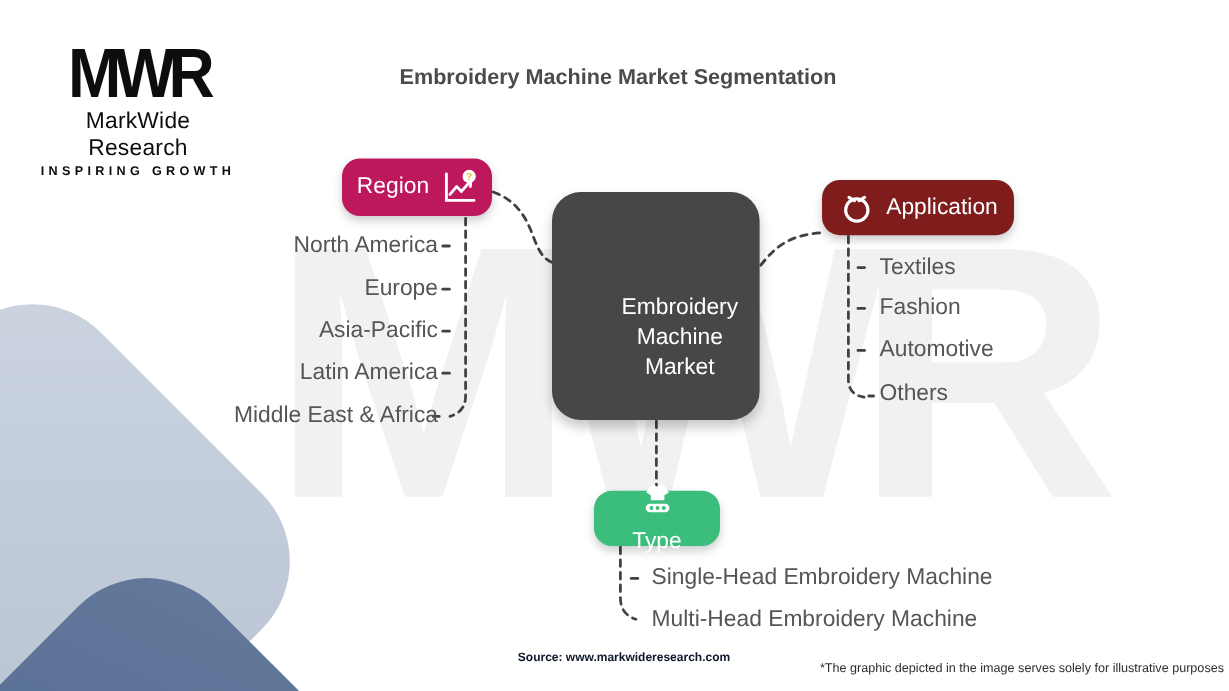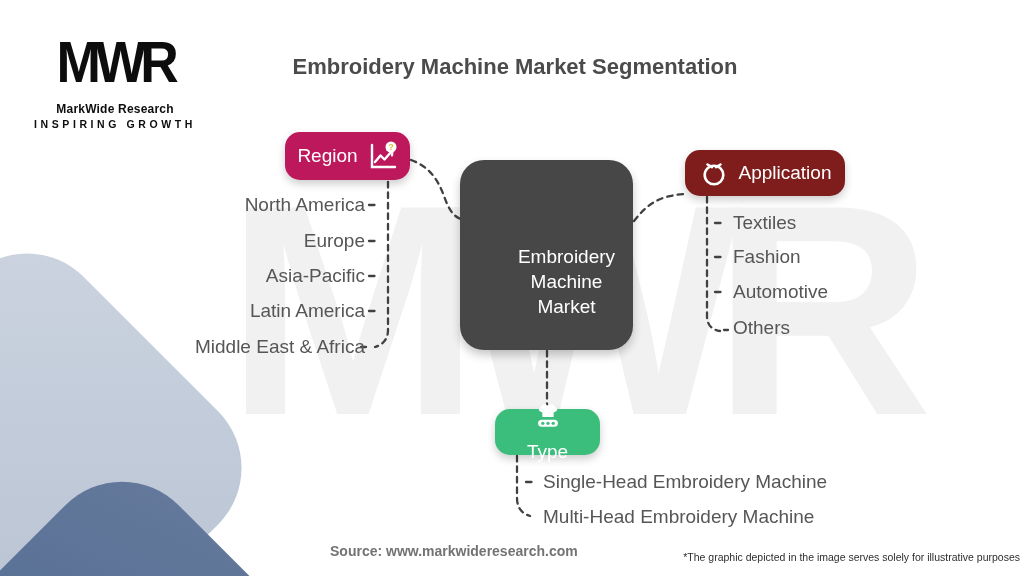--- a/index.html
+++ b/index.html
@@ -26,25 +26,25 @@
     left:-118px;top:548px;width:480px;height:480px;
     border-radius:80px;transform:rotate(45deg);
     background:linear-gradient(160deg,#64799b 0%,#42608c 100%);
   }
   
   .logo{position:absolute;left:30px;top:34px;width:170px;z-index:5;text-align:center;color:#0d0d0d;}
   .logo-mark{
     font-size:58px;font-weight:900;letter-spacing:-6px;line-height:56px;
     transform:scaleX(0.92);white-space:nowrap;
   }
-  .logo-name{font-size:12px;font-weight:700;letter-spacing:.2px;margin-top:12px;}
+  .logo-name{font-size:19px;font-weight:400;letter-spacing:.2px;margin-top:1px;}
   .logo-tagline{font-size:10.5px;font-weight:700;letter-spacing:3.6px;margin-top:2px;}
   .page-title{
     position:absolute;left:140px;top:54px;width:750px;text-align:center;
-    font-size:22px;font-weight:700;color:#4b4b4b;z-index:5;
+    font-size:18px;font-weight:700;color:#4b4b4b;z-index:5;
   }
   
   .center-box{
     position:absolute;left:460px;top:160px;width:173px;height:190px;
     background:#474747;border-radius:24px;z-index:5;
     box-shadow:0 5px 10px rgba(0,0,0,.22);
     display:flex;flex-direction:column;align-items:center;justify-content:center;
     padding-top:52px;box-sizing:border-box;
     color:#ffffff;font-size:19px;line-height:25px;text-align:center;padding-left:40px;
   }
@@ -61,22 +61,22 @@
   
   .connectors{position:absolute;left:0;top:0;z-index:4;pointer-events:none;}
   .connectors path{fill:none;stroke:#414141;stroke-width:2.3;stroke-dasharray:5.5 5;stroke-linecap:round;}
   
   .leaf{position:absolute;color:#565656;font-size:19px;z-index:5;white-space:nowrap;}
   .leaf-right{width:305px;text-align:right;left:60px;}
   .leaf-left{left:733px;text-align:right;}
   .leaf-bottom{left:543px;text-align:left;}
   
   .source{
-    position:absolute;left:330px;top:543px;width:380px;text-align:left;
-    font-size:14px;font-weight:700;color:#737373;z-index:5;
+    position:absolute;left:330px;top:543px;width:380px;text-align:center;
+    font-size:10px;font-weight:700;color:#0f172a;z-index:5;
   }
   .disclaimer{
     position:absolute;left:640px;top:551px;width:384px;text-align:right;
     padding-right:4px;font-size:10.5px;color:#2e2e2e;z-index:5;box-sizing:border-box;
   }
 </style>
 </head>
 <body>
 
 <div class="watermark">MWR</div>

